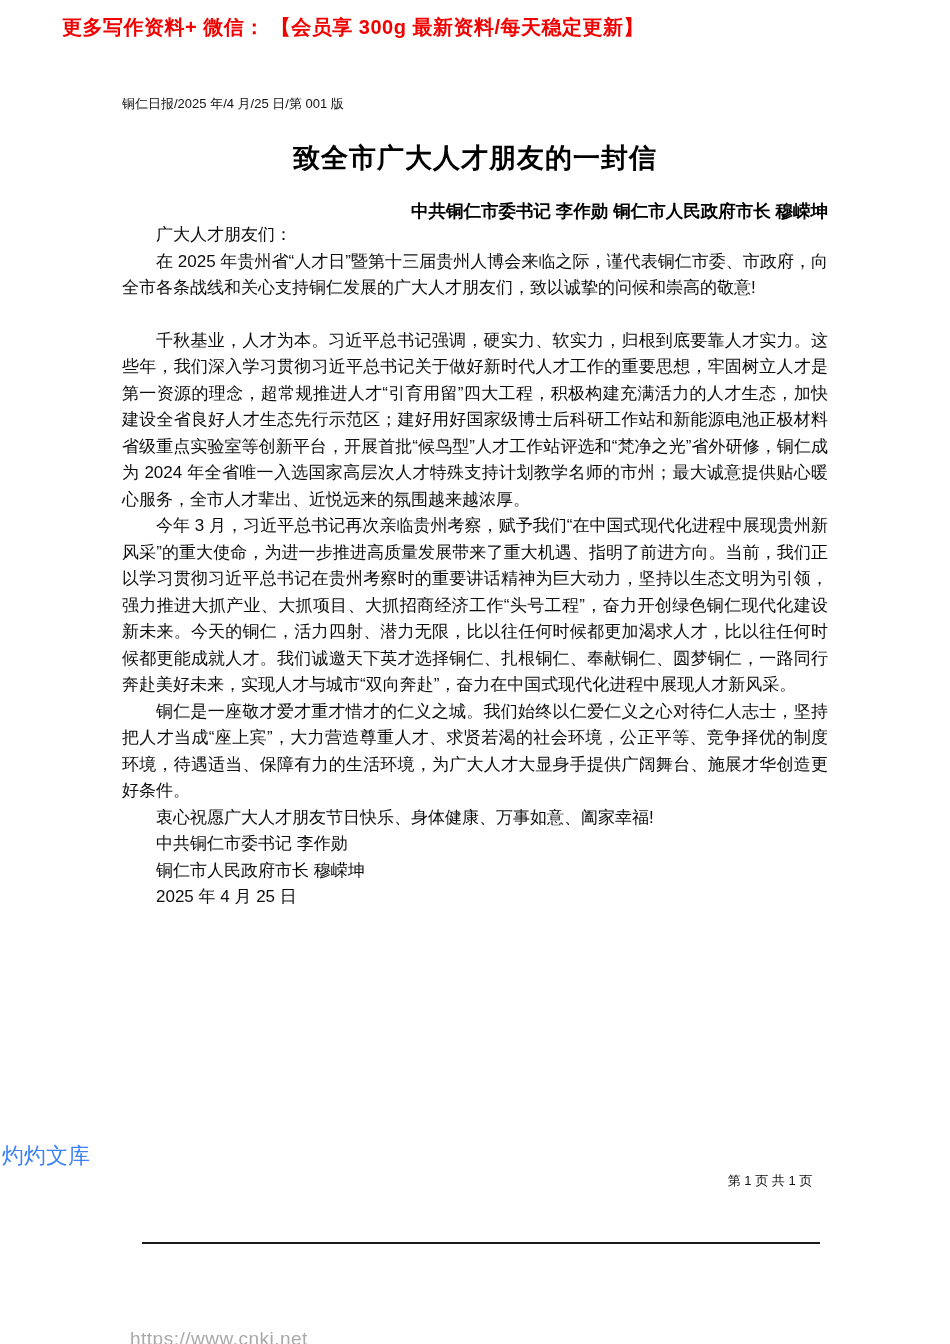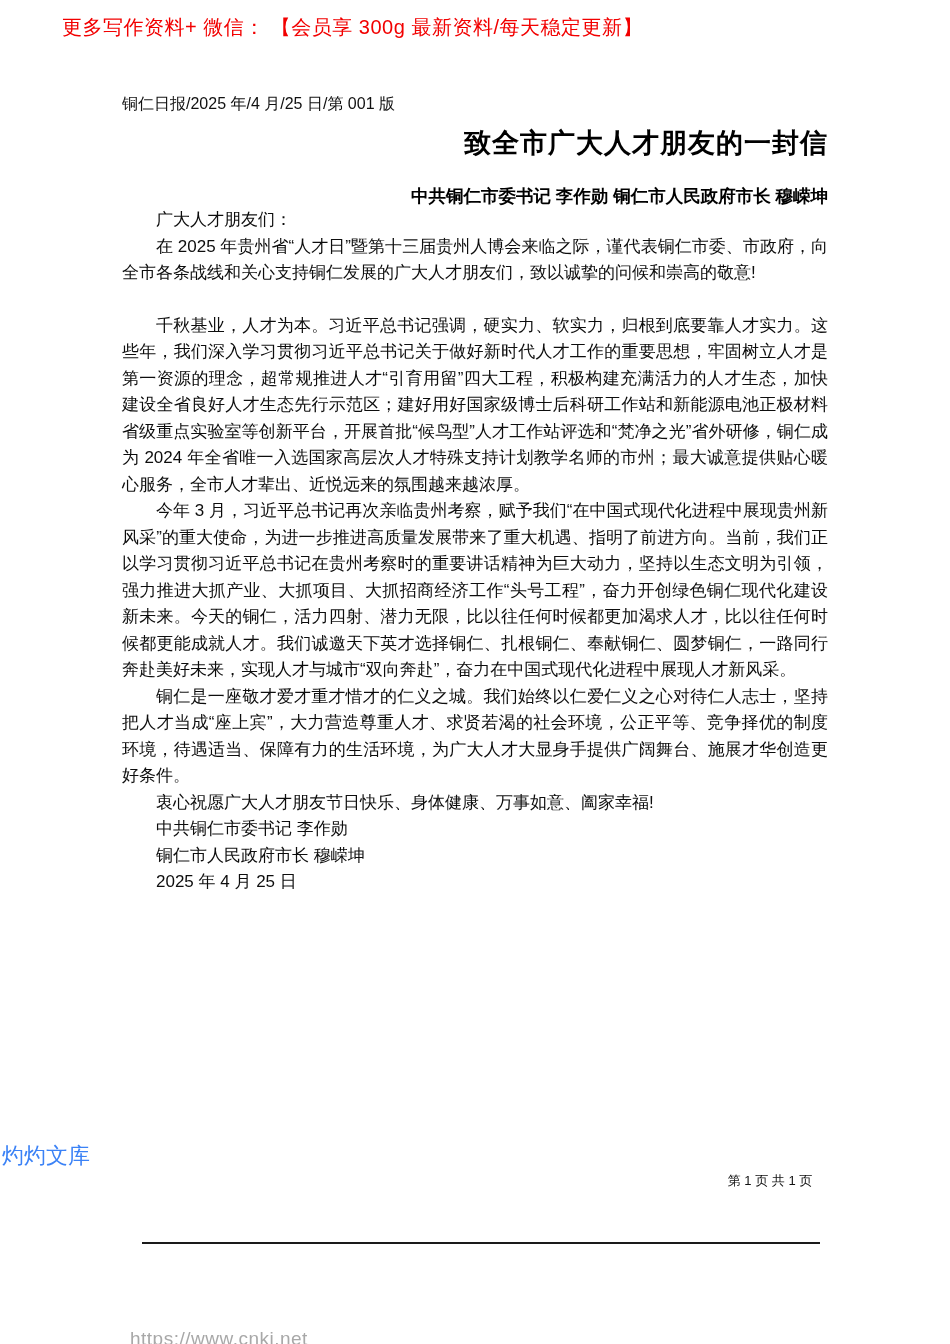--- a/index.html
+++ b/index.html
@@ -11,39 +11,39 @@
       font-family: "Liberation Sans", sans-serif;
       color: #111111;
       overflow: hidden;
     }
     .promo-banner {
       position: absolute;
       top: 14px;
       left: 62px;
       font-size: 20px;
       line-height: 26px;
-      font-weight: normal;
+      font-weight: bold;
       color: #f20000;
       letter-spacing: 0.5px;
       white-space: nowrap;
     }
     .doc {
       position: absolute;
       left: 122px;
       top: 95px;
       width: 706px;
     }
     .source-line {
-      font-size: 16px;
+      font-size: 13px;
       line-height: 18px;
       color: #111111;
     }
     .doc-title {
-      margin-top: 14px;
-      text-align: right;
+      margin-top: 29px;
+      text-align: center;
       font-size: 27px;
       line-height: 33px;
       font-weight: bold;
       color: #000000;
       letter-spacing: 1px;
     }
     .doc-byline {
       margin-top: 25px;
       text-align: right;
       font-size: 17.5px;

